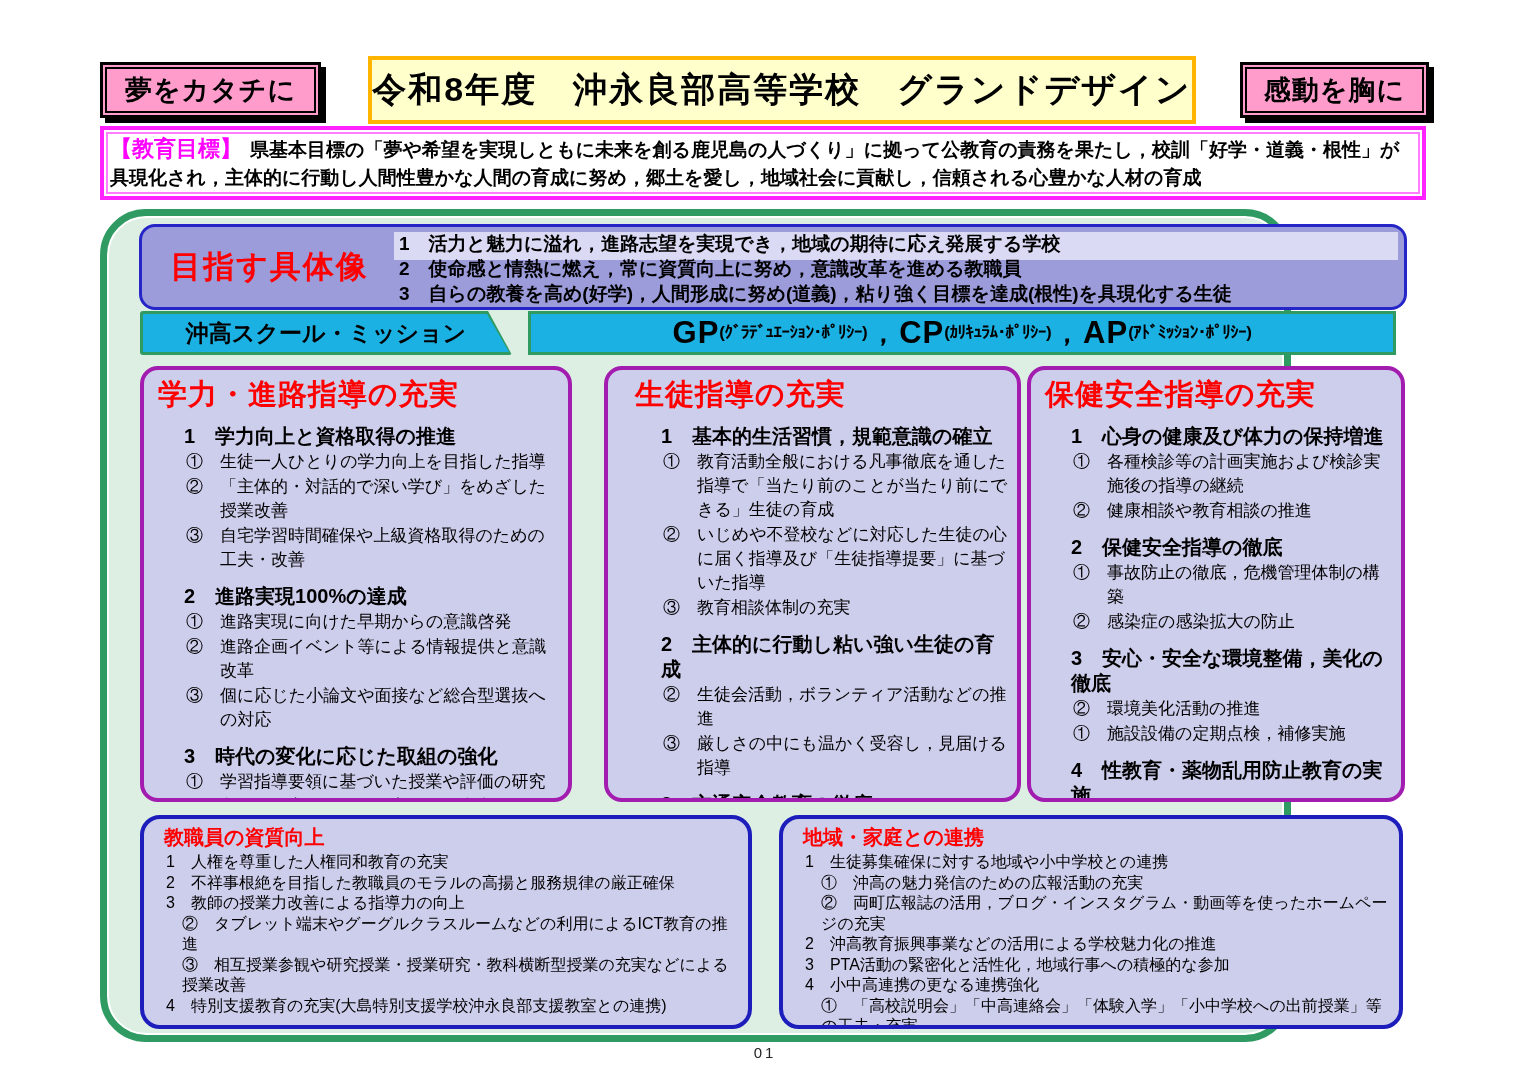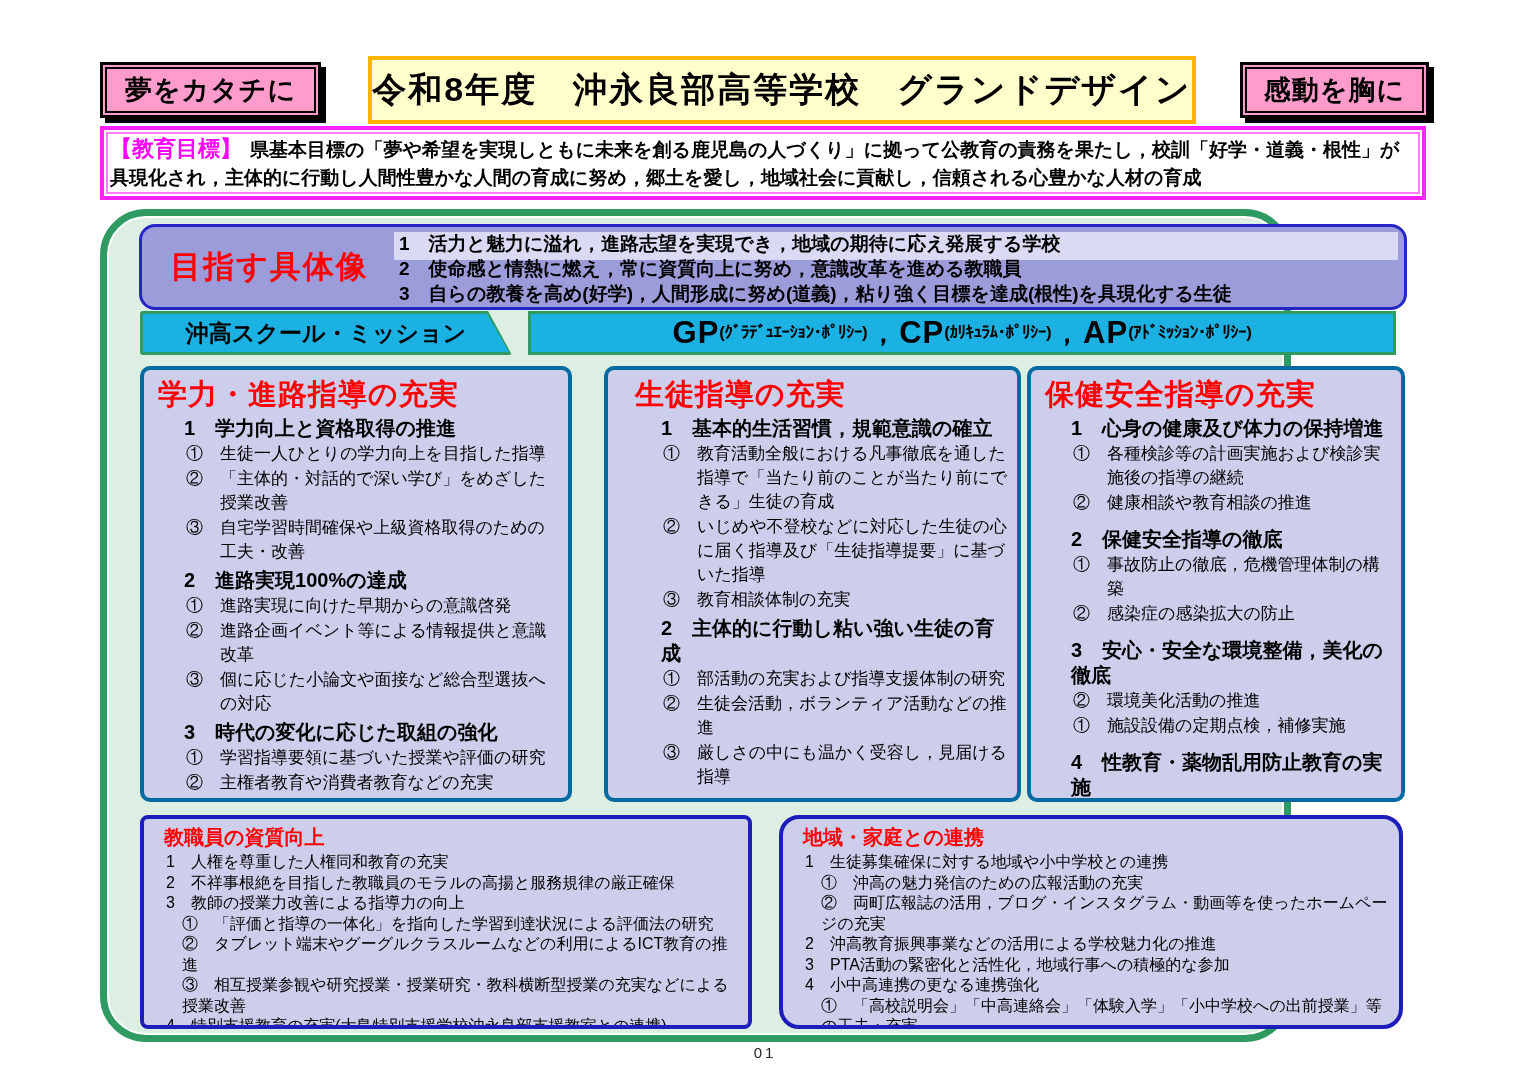--- a/index.html
+++ b/index.html
@@ -51,34 +51,34 @@
                 font-weight:bold;font-size:23px;}
   #mission-right{position:absolute;left:421px;top:95px;width:868px;height:44px;
                  background:#1cb1e3;border:3px solid #2f9b62;
                  display:flex;align-items:center;justify-content:center;}
   .policy-abbr{font-size:31px;font-weight:bold;letter-spacing:1px;}
   .policy-paren{font-size:17px;font-weight:bold;letter-spacing:-0.5px;}
   .policy-comma{font-size:26px;font-weight:bold;margin:0 3px;}
 
   
   .col{position:absolute;top:150px;height:436px;background:#cdcdec;
-       border:4px solid #0369a1;border-radius:10px;padding:6px 8px 4px 14px;
+       border:4px solid #a21caf;border-radius:18px;padding:6px 8px 4px 14px;
        overflow:hidden;}
   #col-academic{left:33px;width:432px;}
   #col-student{left:497px;width:417px;padding-left:27px;}
   #col-health{left:920px;width:378px;}
   .col-title{color:#ff0000;font-weight:bold;font-size:29px;line-height:36px;letter-spacing:1px;}
-  .sec-heading{font-weight:bold;font-size:20px;line-height:25px;padding-left:26px;margin-top:4px;}
+  .sec-heading{font-weight:bold;font-size:20px;line-height:25px;padding-left:26px;margin-top:12px;}
   .sub{font-size:17px;line-height:24px;padding-left:62px;text-indent:-34px;margin-top:1px;font-weight:500;}
   .gap-top{margin-top:12px;}
 
   
   .bbox{position:absolute;top:599px;height:214px;background:#cdcdec;
         border:4px solid #1d1dbb;border-radius:20px;padding:4px 8px 4px 16px;overflow:hidden;}
-  #staff-box{left:33px;width:612px;border-radius:8px;}
+  #staff-box{left:33px;width:612px;}
   #community-box{left:672px;width:624px;}
   .bbox-title{color:#ff0000;font-weight:bold;font-size:20px;line-height:24px;margin:2px 0 3px 4px;}
   .bline{font-size:16px;line-height:20.5px;font-weight:500;padding-left:6px;}
   .bline.lv2{padding-left:22px;}
 
   #page-number{position:absolute;left:735px;top:1044px;width:60px;text-align:center;
                font-size:15px;letter-spacing:3px;color:#222;}
 </style>
 </head>
 <body>
@@ -142,21 +142,20 @@
 
     </div>
 
     <div class="col" id="col-student">
       <div class="col-title">生徒指導の充実</div>
       <div class="sec-heading">1　基本的生活習慣，規範意識の確立</div>
       <div class="sub">①　教育活動全般における凡事徹底を通した指導で「当たり前のことが当たり前にできる」生徒の育成</div>
       <div class="sub">②　いじめや不登校などに対応した生徒の心に届く指導及び「生徒指導提要」に基づいた指導</div>
       <div class="sub">③　教育相談体制の充実</div>
       <div class="sec-heading">2　主体的に行動し粘い強い生徒の育成</div>
-      <div class="sub">①　部活動の充実および指導支援体制の研究</div>
       <div class="sub">②　生徒会活動，ボランティア活動などの推進</div>
       <div class="sub">③　厳しさの中にも温かく受容し，見届ける指導</div>
       <div class="sec-heading gap-top">3　交通安全教育の徹底</div>
 
     </div>
 
     <div class="col" id="col-health">
       <div class="col-title">保健安全指導の充実</div>
       <div class="sec-heading">1　心身の健康及び体力の保持増進</div>
       <div class="sub">①　各種検診等の計画実施および検診実施後の指導の継続</div>
@@ -169,21 +168,20 @@
       <div class="sub">①　施設設備の定期点検，補修実施</div>
       <div class="sec-heading gap-top">4　性教育・薬物乱用防止教育の実施</div>
 
     </div>
 
     <div class="bbox" id="staff-box">
       <div class="bbox-title">教職員の資質向上</div>
       <div class="bline">1　人権を尊重した人権同和教育の充実</div>
       <div class="bline">2　不祥事根絶を目指した教職員のモラルの高揚と服務規律の厳正確保</div>
       <div class="bline">3　教師の授業力改善による指導力の向上</div>
-      <div class="bline lv2">①　「評価と指導の一体化」を指向した学習到達状況による評価法の研究</div>
       <div class="bline lv2">②　タブレット端末やグーグルクラスルームなどの利用によるICT教育の推進</div>
       <div class="bline lv2">③　相互授業参観や研究授業・授業研究・教科横断型授業の充実などによる授業改善</div>
       <div class="bline">4　特別支援教育の充実(大島特別支援学校沖永良部支援教室との連携)</div>
 
     </div>
 
     <div class="bbox" id="community-box">
       <div class="bbox-title">地域・家庭との連携</div>
       <div class="bline">1　生徒募集確保に対する地域や小中学校との連携</div>
       <div class="bline lv2">①　沖高の魅力発信のための広報活動の充実</div>

